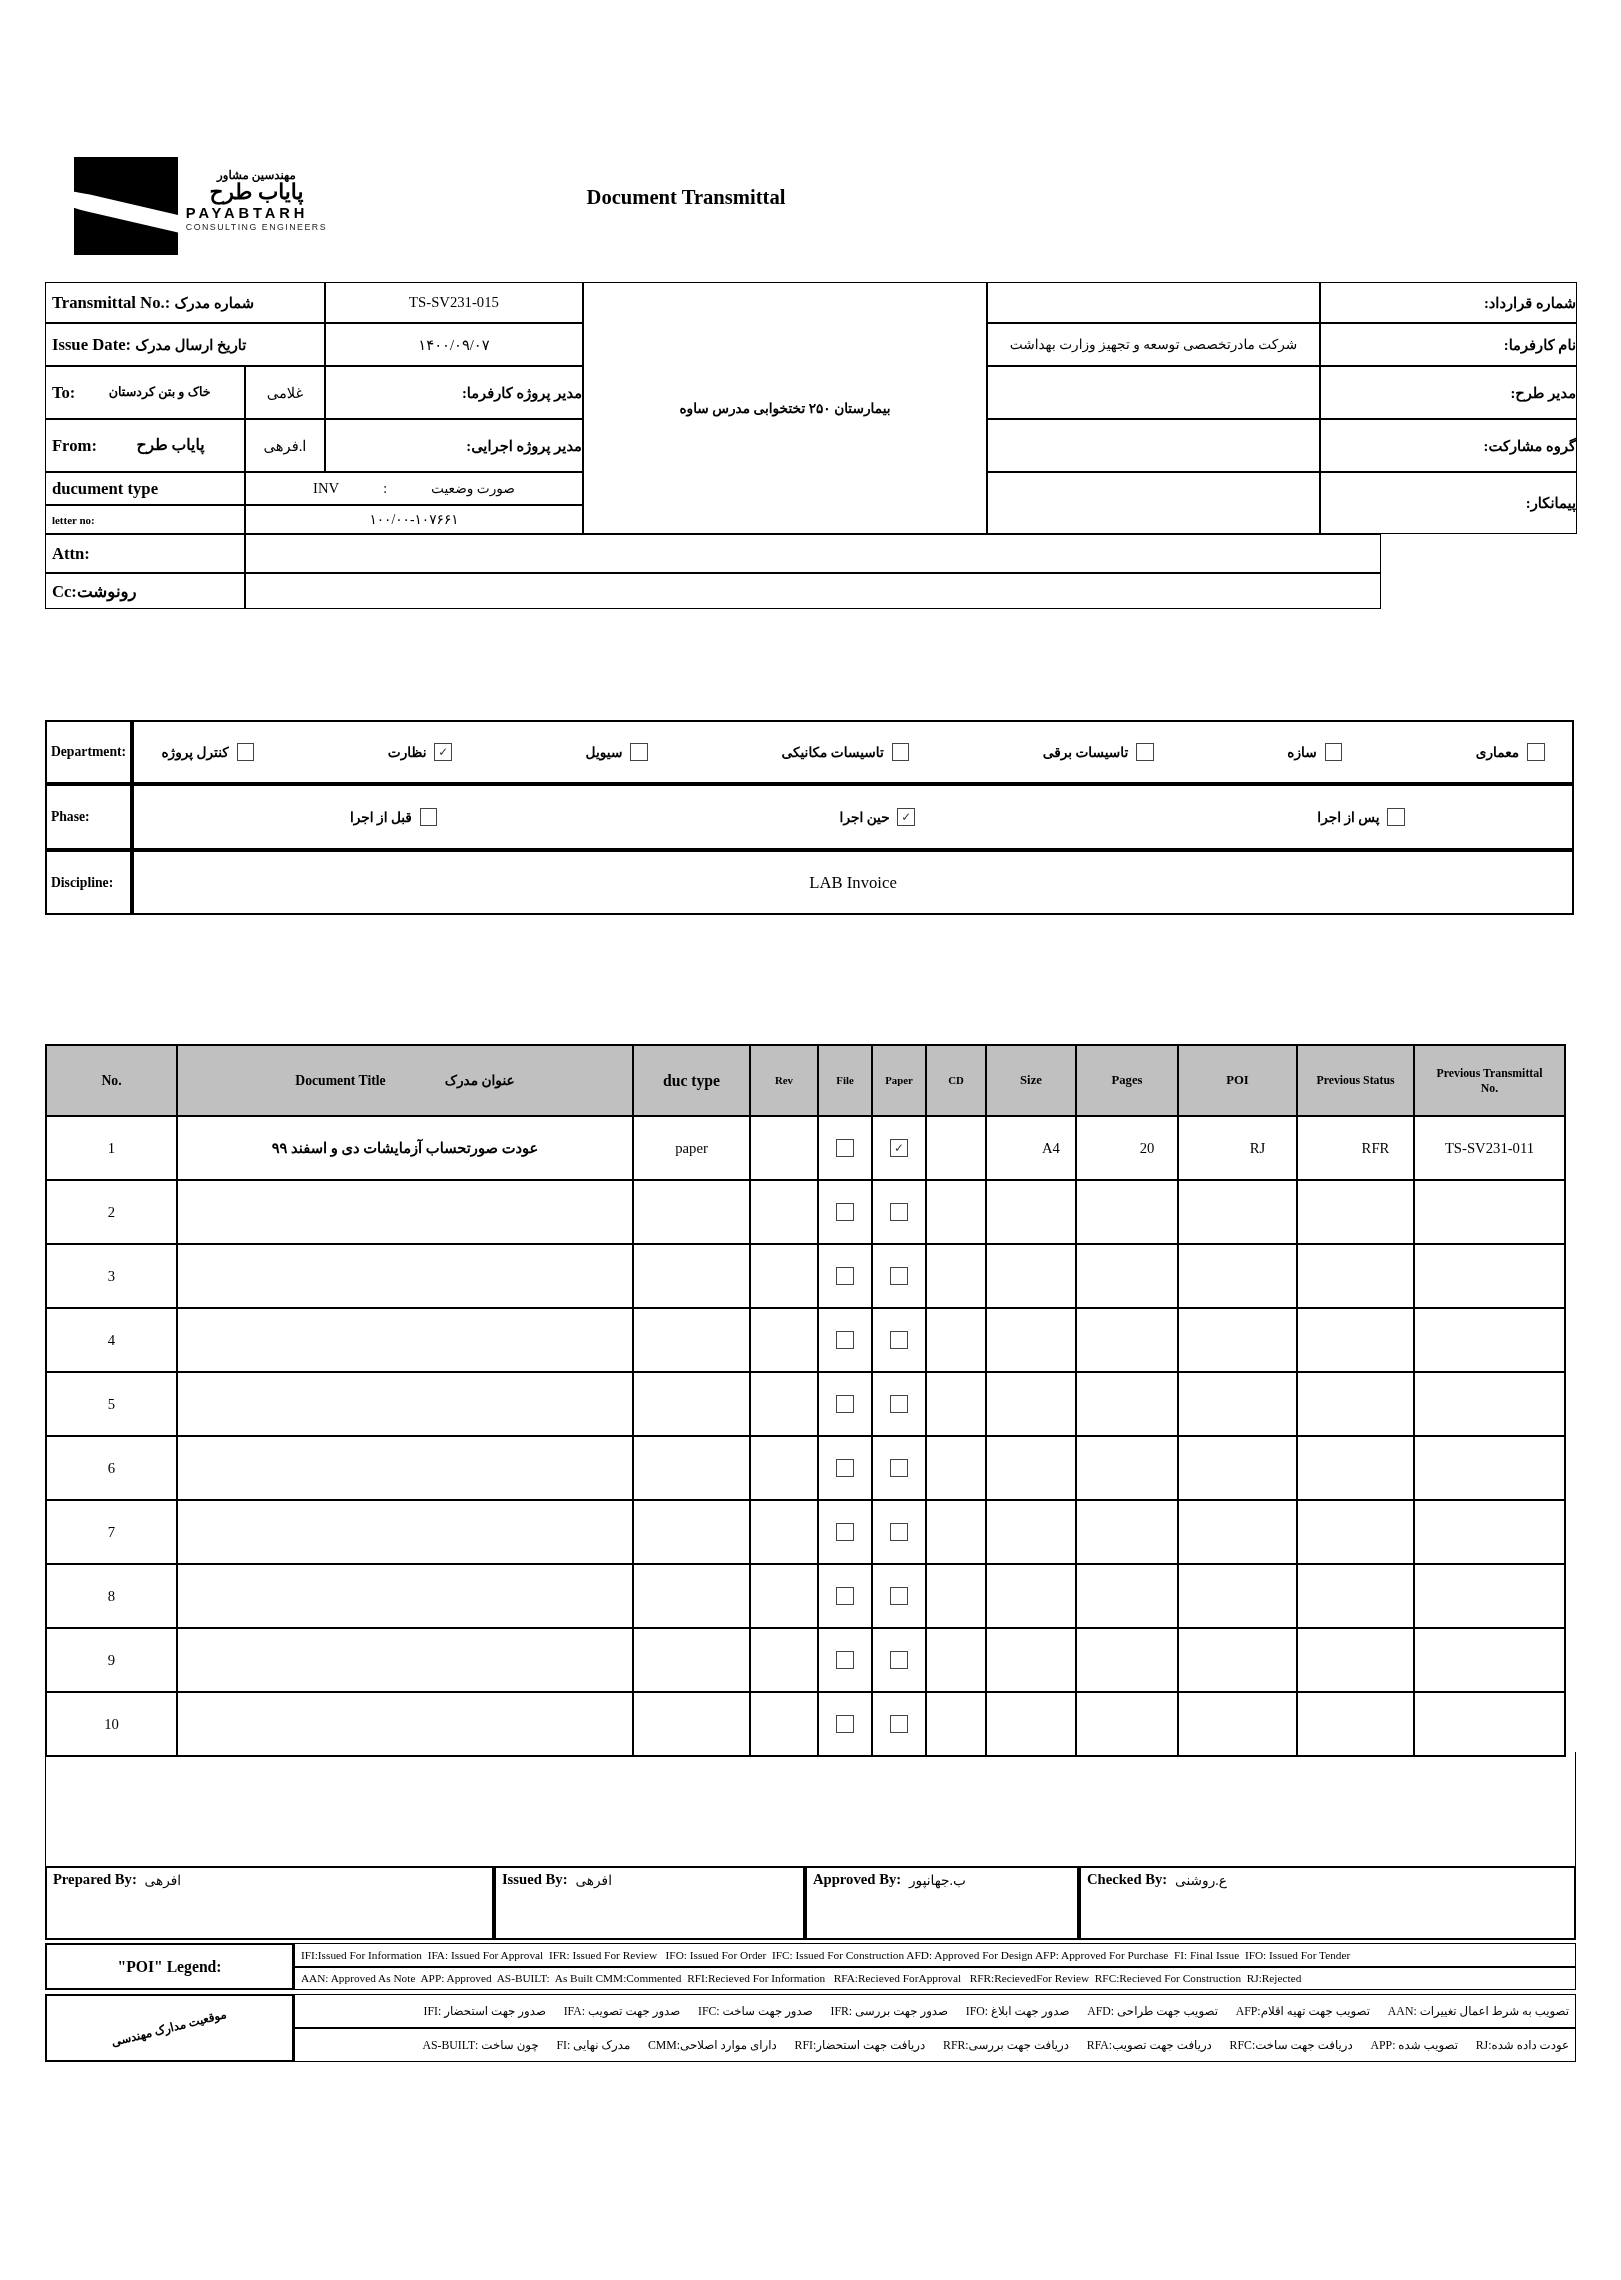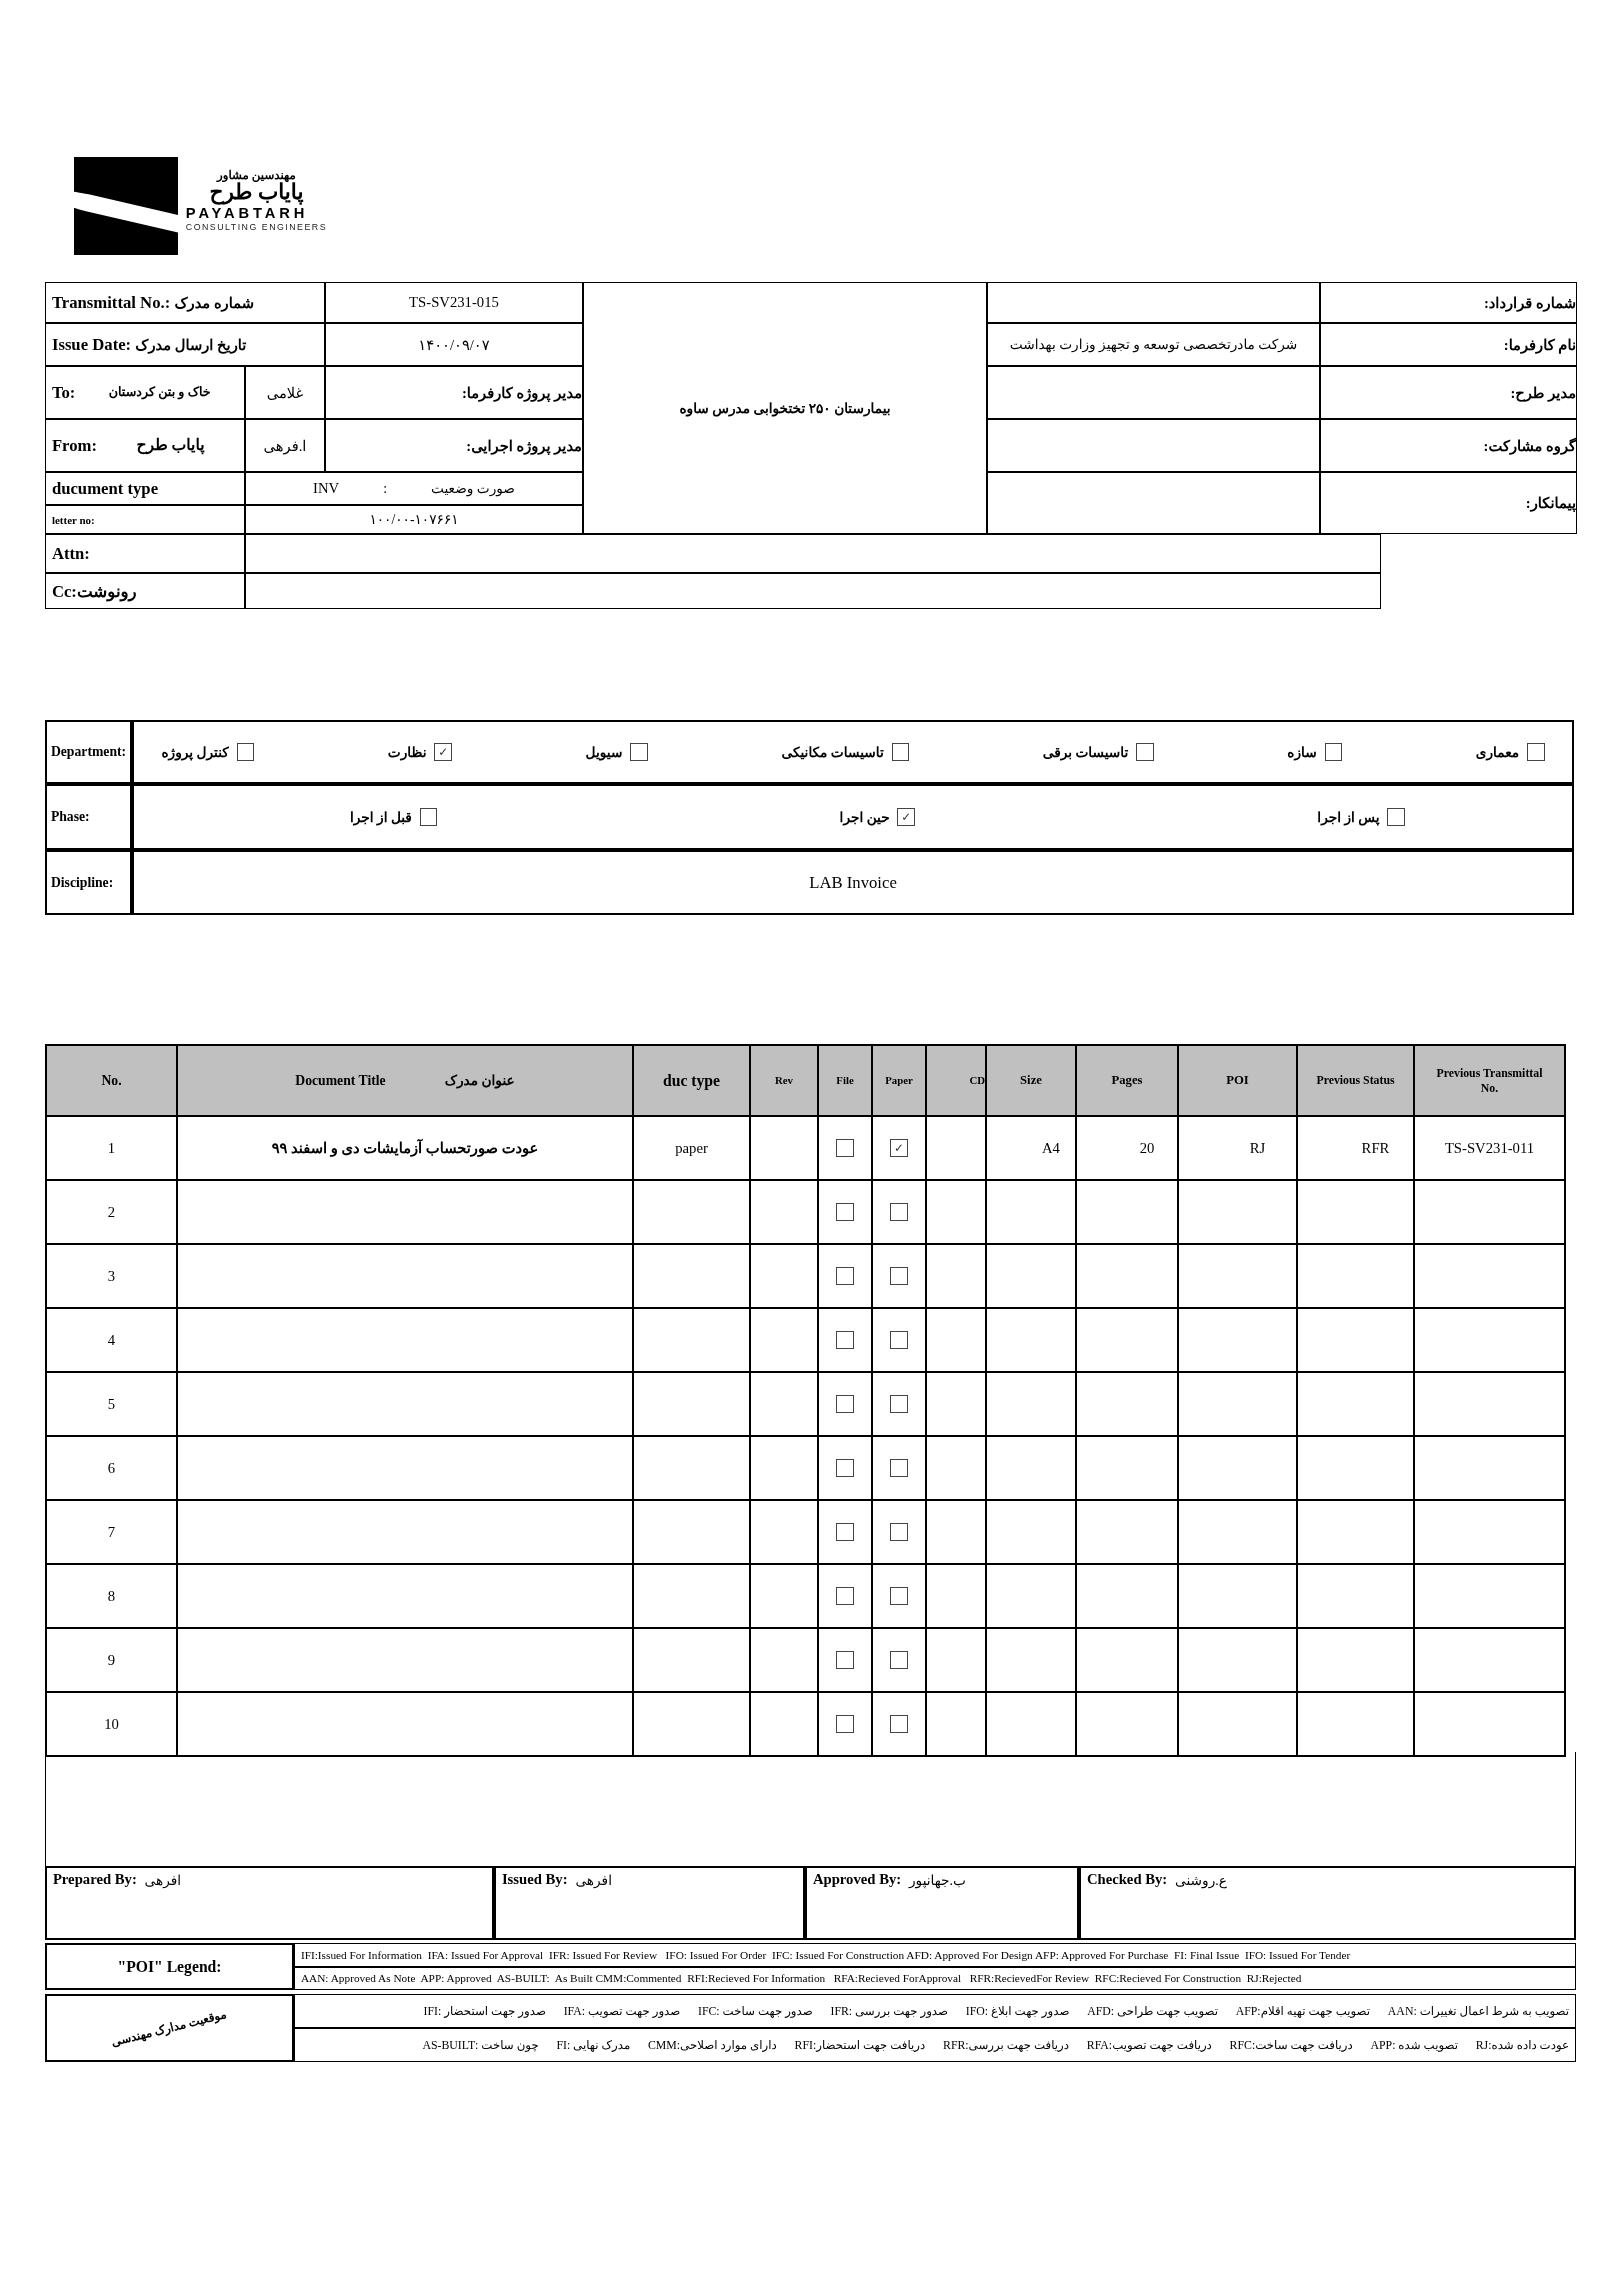--- a/index.html
+++ b/index.html
@@ -87,20 +87,21 @@
     <div class="logo-box">
       <div class="logo-swoosh"></div>
     </div>
     <div class="logo-txt">
       <div class="logo-fa1">مهندسین مشاور</div>
       <div class="logo-fa2">پایاب طرح</div>
       <div class="logo-en">PAYABTARH</div>
       <div class="logo-sub">CONSULTING ENGINEERS</div>
     </div>
   </div>
+  <div class="doc-title">Document Transmittal</div>
 
   <div class="info-grid">
     <div class="cell en-label" style="grid-column:1/3;grid-row:1;">
       <span>Transmittal No.:</span>&nbsp;
       <span class="fa-label">شماره مدرک</span>
     </div>
     <div class="cell val" style="grid-column:3;grid-row:1;">TS-SV231-015</div>
 
     <div class="cell en-label" style="grid-column:1/3;grid-row:2;">
       <span>Issue Date:</span>&nbsp;
@@ -212,21 +213,21 @@
     <div class="mh" style="grid-column:3;grid-row:1;font-size:15.7px;">duc type</div>
     <div class="mh" style="grid-column:4;grid-row:1;">
         <small>Rev</small>
       </div>
     <div class="mh" style="grid-column:5;grid-row:1;">
         <small>File</small>
       </div>
     <div class="mh" style="grid-column:6;grid-row:1;">
         <small>Paper</small>
       </div>
-    <div class="mh" style="grid-column:7;grid-row:1;justify-content:flex-end;">
+    <div class="mh" style="grid-column:7;grid-row:1;">
         <small>CD</small>
       </div>
     <div class="mh" style="grid-column:8;grid-row:1;font-size:12.7px;">Size</div>
     <div class="mh" style="grid-column:9;grid-row:1;font-size:12.7px;">Pages</div>
     <div class="mh" style="grid-column:10;grid-row:1;font-size:12.7px;">POI</div>
     <div class="mh" style="grid-column:11;grid-row:1;font-size:11.8px;padding:0 17.6px;">Previous Status</div>
     <div class="mh" style="grid-column:12;grid-row:1;font-size:11.8px;padding:0 13.7px;">Previous Transmittal No.</div>
   <div class="mcell" style="grid-area: 2 / 1;">1</div>
       <div class="mcell c-title" style="grid-area: 2 / 2;">عودت صورتحساب آزمایشات دی و اسفند ۹۹</div>
       <div class="mcell" style="grid-area: 2 / 3;">paper</div>

